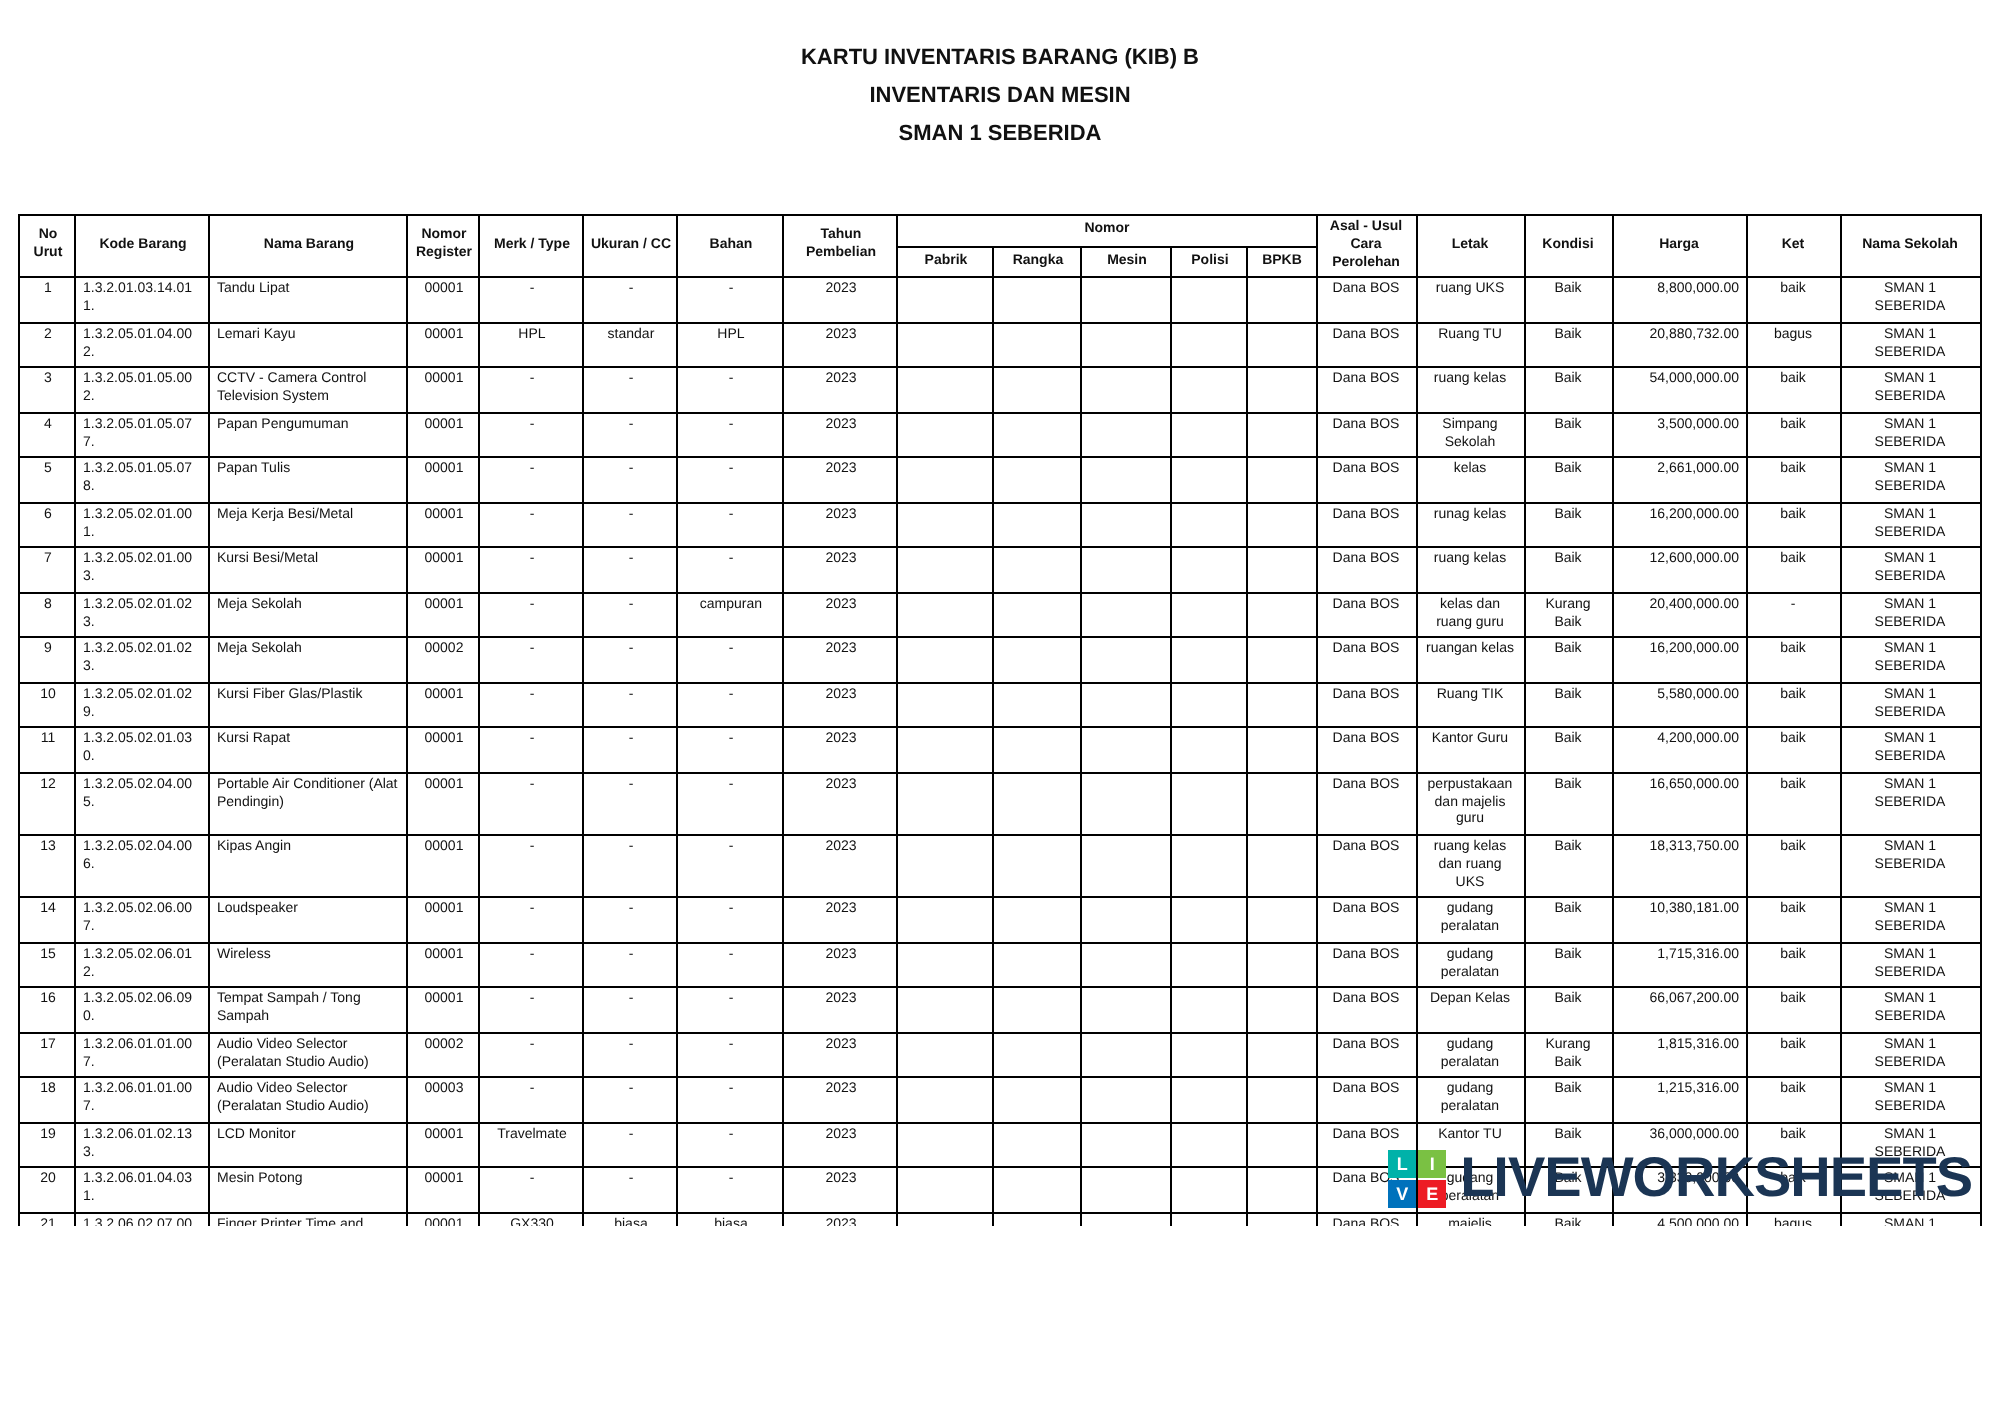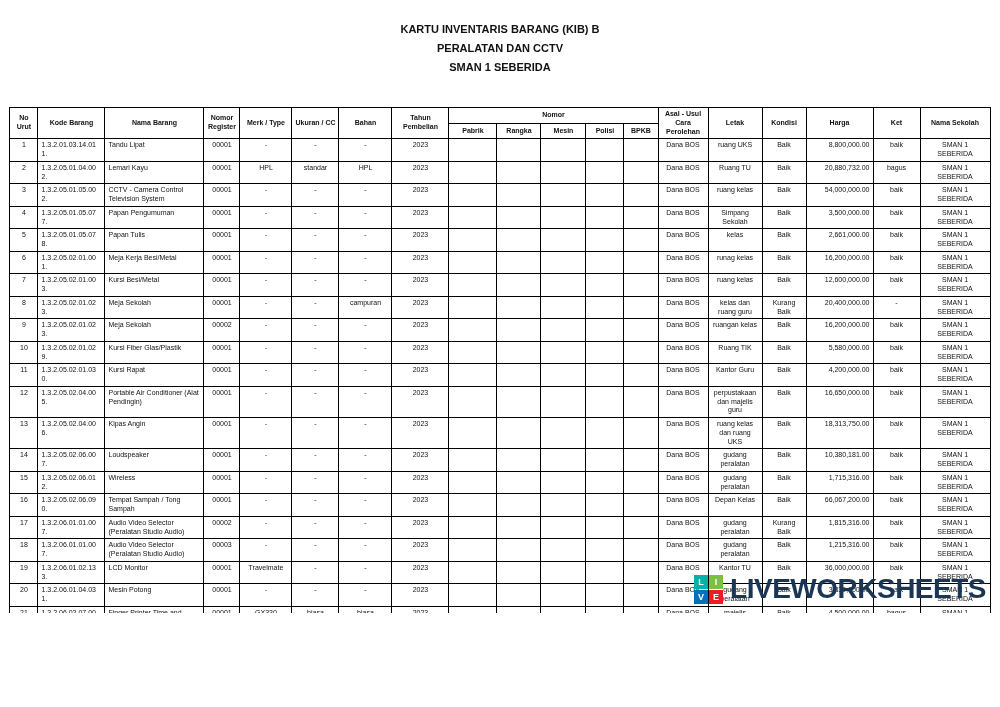--- a/index.html
+++ b/index.html
@@ -80,21 +80,21 @@
     text-align: right;
   }
 </style>
 </head>
 <body>
 
 <div class="page">
 
   <div class="doc-header">
     <div class="title-line">KARTU INVENTARIS BARANG (KIB) B</div>
-    <div class="title-line">PERALATAN DAN CCTV</div>
+    <div class="title-line">INVENTARIS DAN MESIN</div>
     <div class="title-line">SMAN 1 SEBERIDA</div>
   </div>
 
   <table class="inv">
     <colgroup>
       <col style="width:28px">
         <col style="width:67px">
         <col style="width:99px">
         <col style="width:36px">
       <col style="width:52px">

